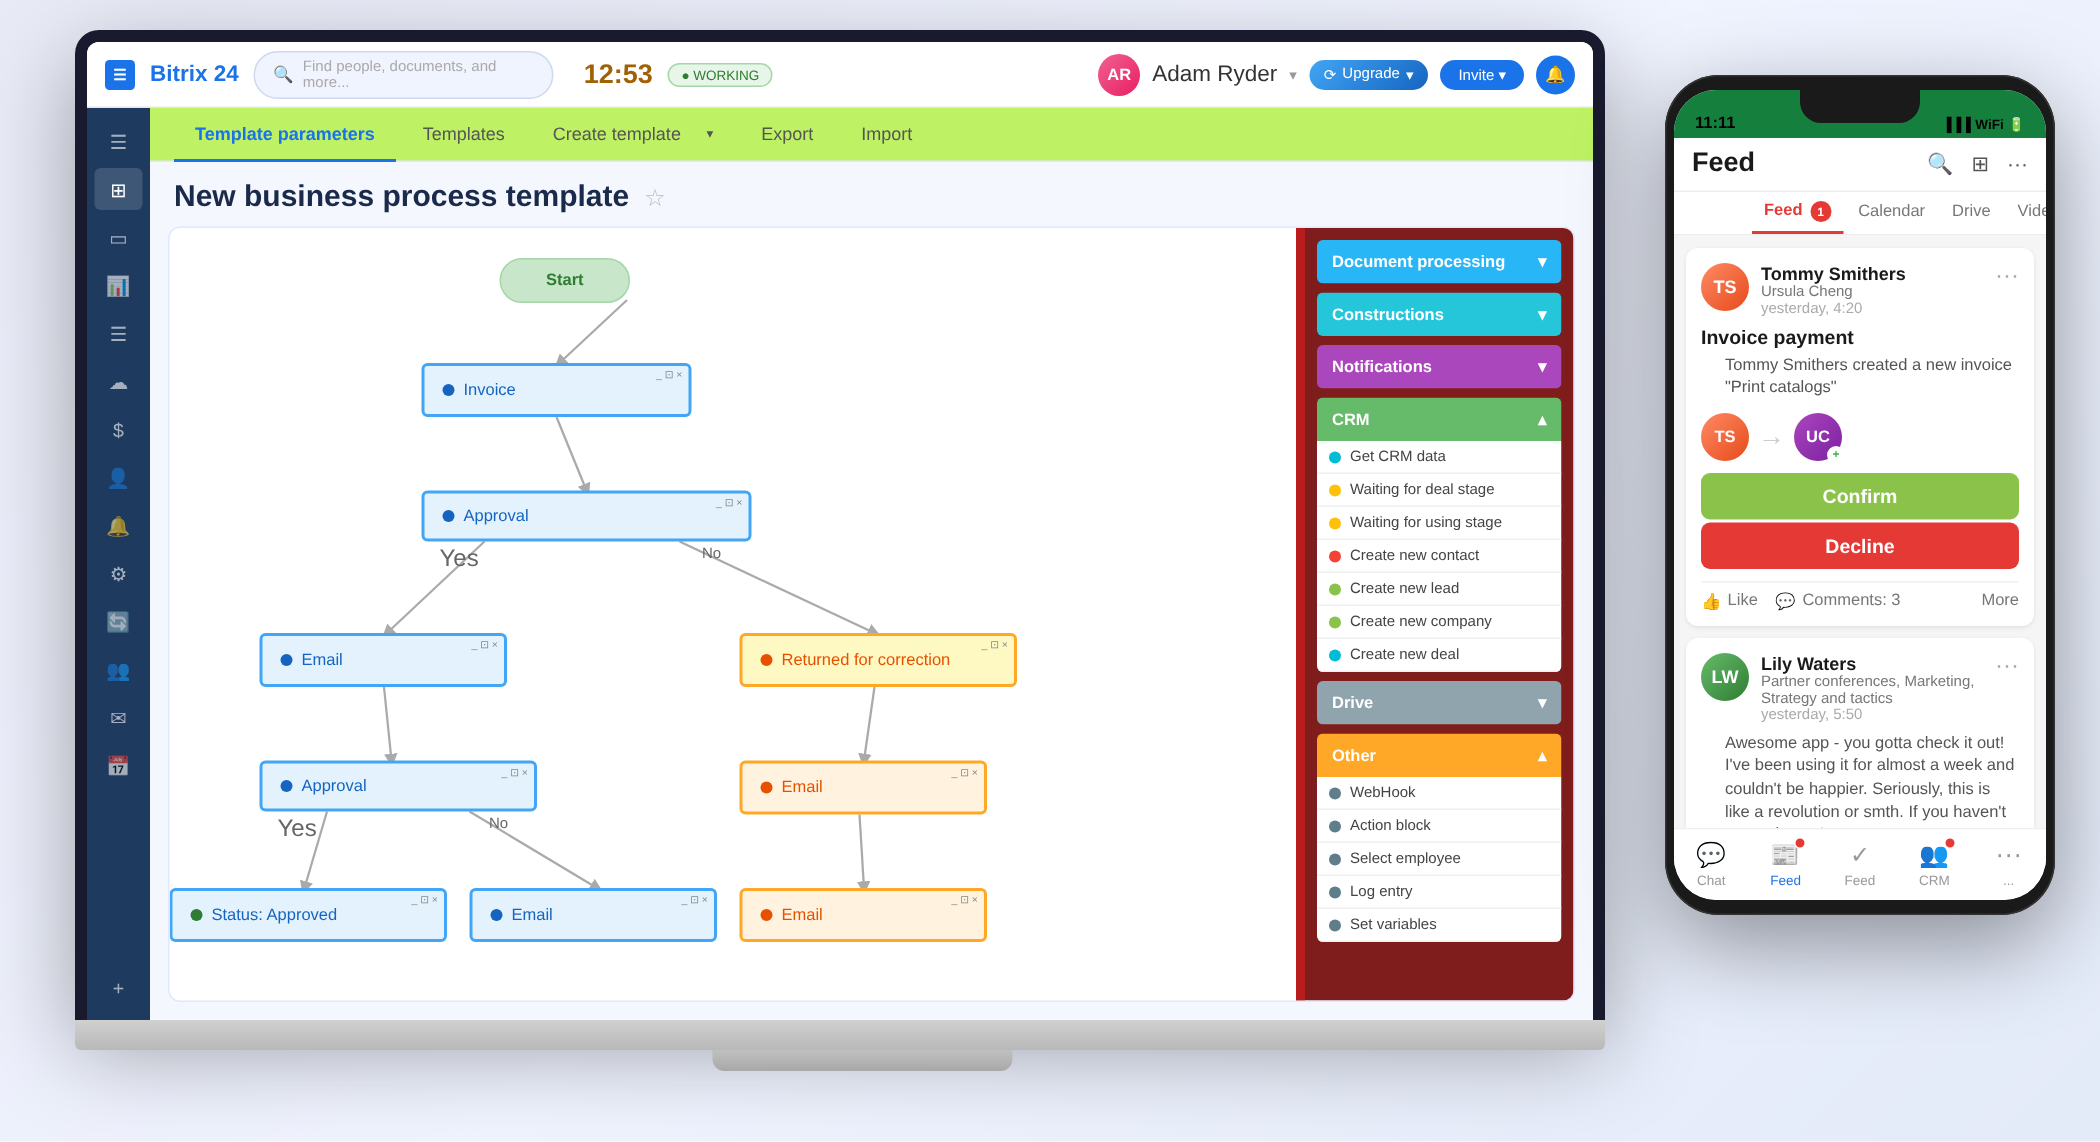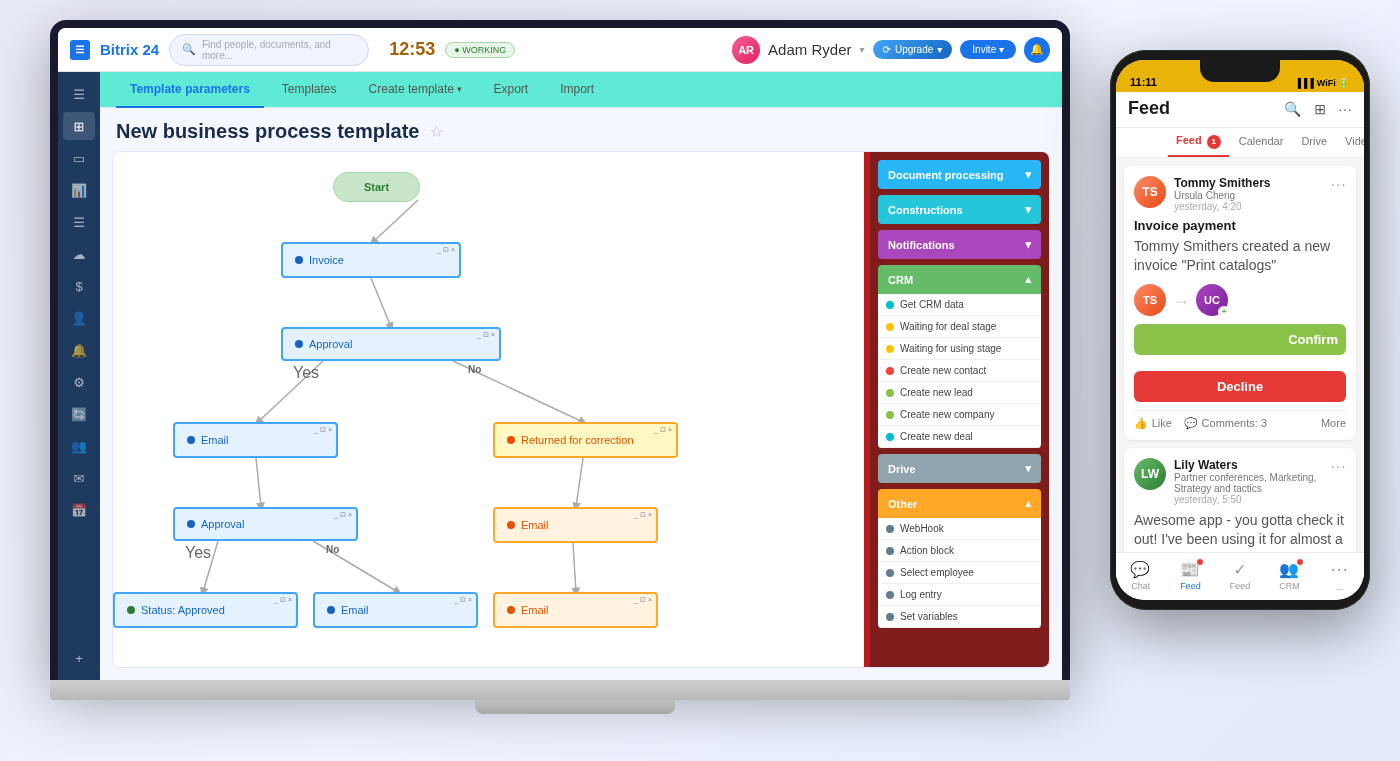--- a/index.html
+++ b/index.html
@@ -188,21 +188,21 @@
     }
     .content-area {
       flex: 1;
       display: flex;
       flex-direction: column;
       background: #f5f7ff;
     }
 
     
     .tab-bar {
-      background: #5eead4;
+      background: #bef264;
       padding: 0 16px;
       display: flex;
       align-items: flex-start;
       gap: 4px;
       border-bottom: 1px solid #e0e7ff;
       height: 36px;
     }
     .tab {
       padding: 0 14px;
       height: 36px;
@@ -214,21 +214,21 @@
       border-bottom: 2px solid transparent;
     }
     .tab.active {
       color: #1a73e8;
       border-bottom-color: #1a73e8;
       font-weight: 600;
     }
     .tab-dropdown {
       display: flex;
       align-items: center;
-      gap: 3px;
+      gap: 17px;
     }
     .chevron-down {
       font-size: 9px;
     }
 
     
     .page-title-bar {
       padding: 12px 16px 8px;
       display: flex;
       align-items: center;
@@ -403,21 +403,21 @@
     .yes-label {
       position: absolute;
       font-size: 16px;
       color: #666;
       font-weight: 500;
     }
     .no-label {
       position: absolute;
       font-size: 10px;
       color: #666;
-      font-weight: 700;
+      font-weight: 400;
     }
 
     
     .arrows-svg {
       position: absolute;
       top: 0;
       left: 0;
       width: 100%;
       height: 100%;
       pointer-events: none;
@@ -507,21 +507,21 @@
       background: #f5f5f5;
       border-radius: 28px;
       width: 100%;
       height: 100%;
       overflow: hidden;
       position: relative;
     }
 
     
     .phone-status {
-      background: #eab308;
+      background: #15803d;
       height: 32px;
       display: flex;
       align-items: flex-end;
       justify-content: space-between;
       padding: 0 14px 4px;
       font-size: 11px;
       font-weight: 700;
       gap: 37px;
     }
     .phone-status-icons {
@@ -640,44 +640,45 @@
       color: #aaa;
       font-size: 16px;
     }
     .post-title {
       font-size: 13px;
       font-weight: 700;
       color: #1a1a1a;
       margin-bottom: 4px;
     }
     .post-text {
-      font-size: 14px;
+      font-size: 11px;
       color: #555;
       margin-bottom: 8px;
       line-height: 1.4;
+      margin-left: 16px;
     }
     .post-avatars {
       display: flex;
       align-items: center;
       gap: 6px;
       margin-bottom: 8px;
     }
     .arrow-icon {
       color: #ccc;
       font-size: 18px;
     }
     .action-btn-green {
       background: #8bc34a;
       color: white;
       border-radius: 6px;
       padding: 8px;
-      text-align: right;
+      text-align: center;
       font-size: 13px;
       font-weight: 600;
-      margin-bottom: 16px;
+      margin-bottom: 2px;
     }
     .action-btn-red {
       background: #e53935;
       color: white;
       border-radius: 6px;
       padding: 8px;
       text-align: center;
       font-size: 13px;
       font-weight: 600;
       margin-bottom: 8px;

